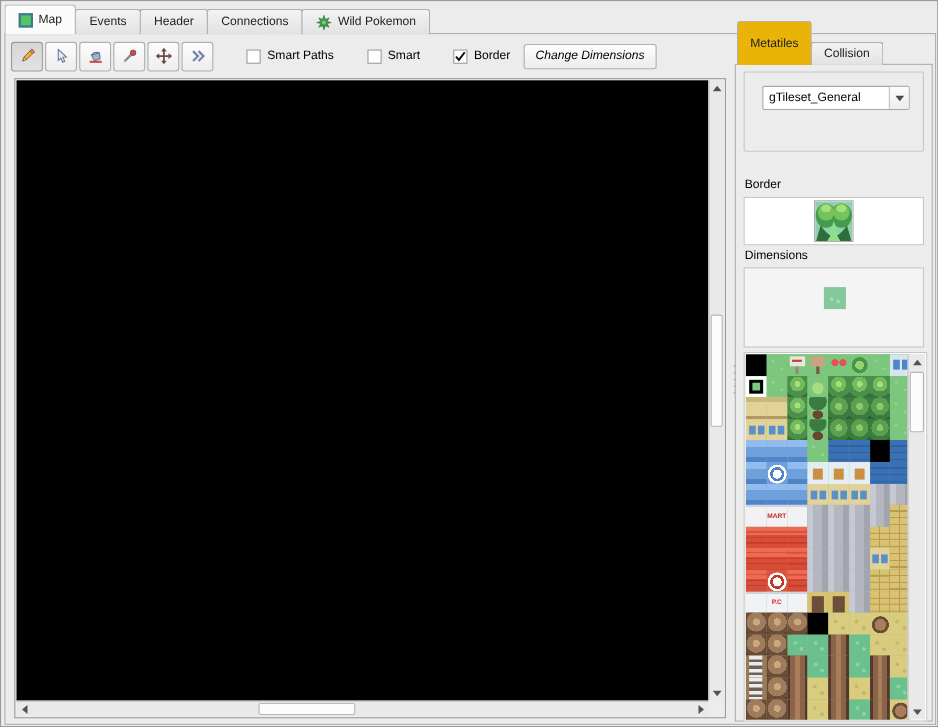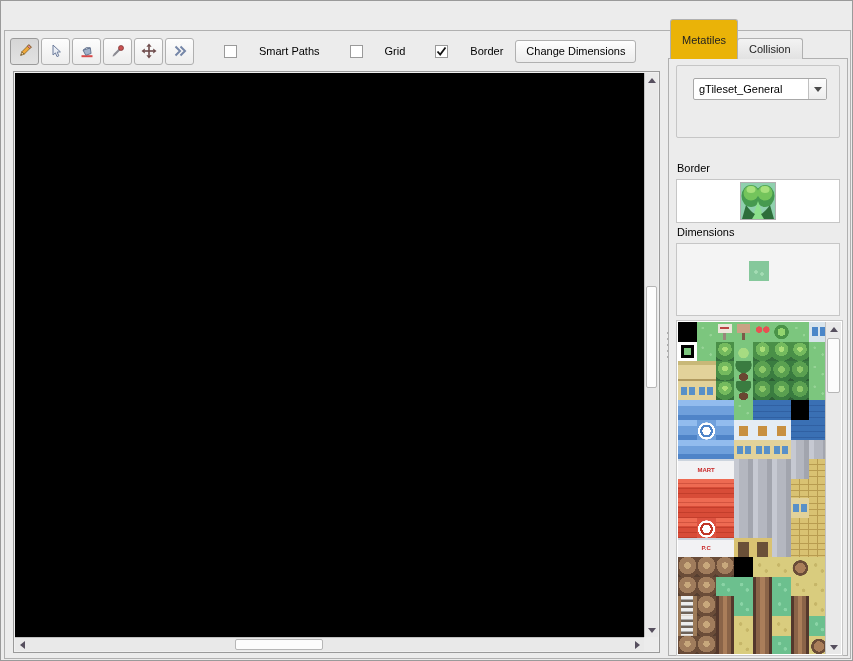--- a/index.html
+++ b/index.html
@@ -17,27 +17,27 @@
 
   
   .tab-pane{position:absolute;left:3px;top:29px;width:847px;height:629px;background:#ececec;border:1px solid #b0b0b0;}
 
   
   .left-pane{position:absolute;left:3px;top:2px;width:655px;height:623px;}
   .toolbar{position:absolute;left:2px;top:2px;right:2px;height:32px;display:flex;align-items:center;gap:2px;}
   .toolbtn{width:29px;height:27px;border:1px solid #b0b0b0;border-radius:3px;
            background:linear-gradient(180deg,#fdfdfd,#ededed);display:flex;align-items:center;justify-content:center;}
   .toolbtn.selected{background:linear-gradient(180deg,#d6d6d6,#e2e2e2);border-color:#9a9a9a;}
-  .cb-group{display:flex;align-items:center;gap:22px;margin-left:28px;}
+  .cb-group{display:flex;align-items:center;gap:6px;margin-left:28px;}
   .cb-group:first-of-type{margin-left:30px;}
   .checkbox{width:13px;height:13px;background:#fff;border:1px solid #9a9a9a;display:flex;align-items:center;justify-content:center;}
   .cb-label{font-size:11px;color:#000;}
   .push-btn{margin-left:10px;height:23px;padding:0 10px;font-size:11px;color:#000;
             background:linear-gradient(180deg,#fefefe,#ececec);border:1px solid #b0b0b0;border-radius:3px;
-            display:flex;align-items:center;}
+            display:flex;align-items:center;font-style:italic;}
 
   .map-frame{position:absolute;left:5px;top:38px;right:3px;bottom:3px;border:1px solid #9a9a9a;background:#f0f0f0;}
   .map-canvas{position:absolute;left:1px;top:1px;right:15px;bottom:15px;background:#000;}
   
   .vscroll{position:absolute;top:1px;right:1px;bottom:15px;width:14px;background:#e9e9e9;border-left:1px solid #c2c2c2;}
   .hscroll{position:absolute;left:1px;bottom:1px;right:15px;height:14px;background:#e9e9e9;border-top:1px solid #c2c2c2;}
   .sb-btn{position:absolute;width:14px;height:14px;display:flex;align-items:center;justify-content:center;}
   .tri-up{width:0;height:0;border-left:4px solid transparent;border-right:4px solid transparent;border-bottom:5px solid #564f5e;}
   .tri-down{width:0;height:0;border-left:4px solid transparent;border-right:4px solid transparent;border-top:5px solid #564f5e;}
   .tri-left{width:0;height:0;border-top:4px solid transparent;border-bottom:4px solid transparent;border-right:5px solid #564f5e;}
@@ -125,20 +125,42 @@
   .t-tg{background-image:radial-gradient(circle at 40% 40%,#8ad4a6 0 1.5px,transparent 2px),
                          radial-gradient(circle at 70% 68%,#8ad4a6 0 1.5px,transparent 2px);}
   .t-tk{background-image:linear-gradient(90deg,#54382c 0 14%,#8a6448 14% 38%,#aa7e5a 38% 62%,#8a6448 62% 86%,#54382c 86%);}
   .t-rm{background-image:radial-gradient(circle at 52% 55%,#aa7e5a 0 36%,#6a4c38 36% 52%,transparent 55%);}
 </style>
 </head>
 <body>
 
 <div class="window">
 
+  <div class="tabbar">
+    <div class="tab selected">
+      <span class="map-icon"></span>
+      <span>Map</span>
+    </div>
+    <div class="tab">
+      <span>Events</span>
+    </div>
+    <div class="tab">
+      <span>Header</span>
+    </div>
+    <div class="tab">
+      <span>Connections</span>
+    </div>
+    <div class="tab">
+      <svg width="15" height="15" viewBox="0 0 16 16">
+        <path d="M8 1 L9.4 5 L13 3.5 L11 7 L15 8 L11 9 L13 12.5 L9.4 11 L8 15 L6.6 11 L3 12.5 L5 9 L1 8 L5 7 L3 3.5 L6.6 5 Z" fill="#3f9a46" stroke="#2c6e34" stroke-width="0.6"></path>
+        <circle cx="8" cy="8" r="2" fill="#7cc86c"></circle>
+      </svg>
+      <span>Wild Pokemon</span>
+    </div>
+  </div>
 
   <div class="tab-pane">
 
     <div class="left-pane">
 
       <div class="toolbar">
         <div class="toolbtn selected">
           <svg width="16" height="16" viewBox="0 0 16 16">
             <g transform="rotate(45 8 8)">
               <rect x="6.3" y="0.8" width="3.4" height="10" fill="#f0a838" stroke="#7a5a20" stroke-width="0.7"></rect>
@@ -185,21 +207,21 @@
               <path d="M8.5 3.5 L13 8 L8.5 12.5"></path>
           </svg>
         </div>
 
         <div class="cb-group">
           <span class="checkbox"></span>
           <span class="cb-label">Smart Paths</span>
         </div>
         <div class="cb-group">
           <span class="checkbox"></span>
-          <span class="cb-label">Grid</span>
+          <span class="cb-label">Smart</span>
         </div>
         <div class="cb-group">
           <span class="checkbox">
               <svg width="11" height="11" viewBox="0 0 11 11">
                 <path d="M1.5 5.5 L4.2 8.5 L9.5 1.5" fill="none" stroke="#111" stroke-width="1.8"></path>
               </svg>
             </span>
           <span class="cb-label">Border</span>
         </div>
         <div class="push-btn">

